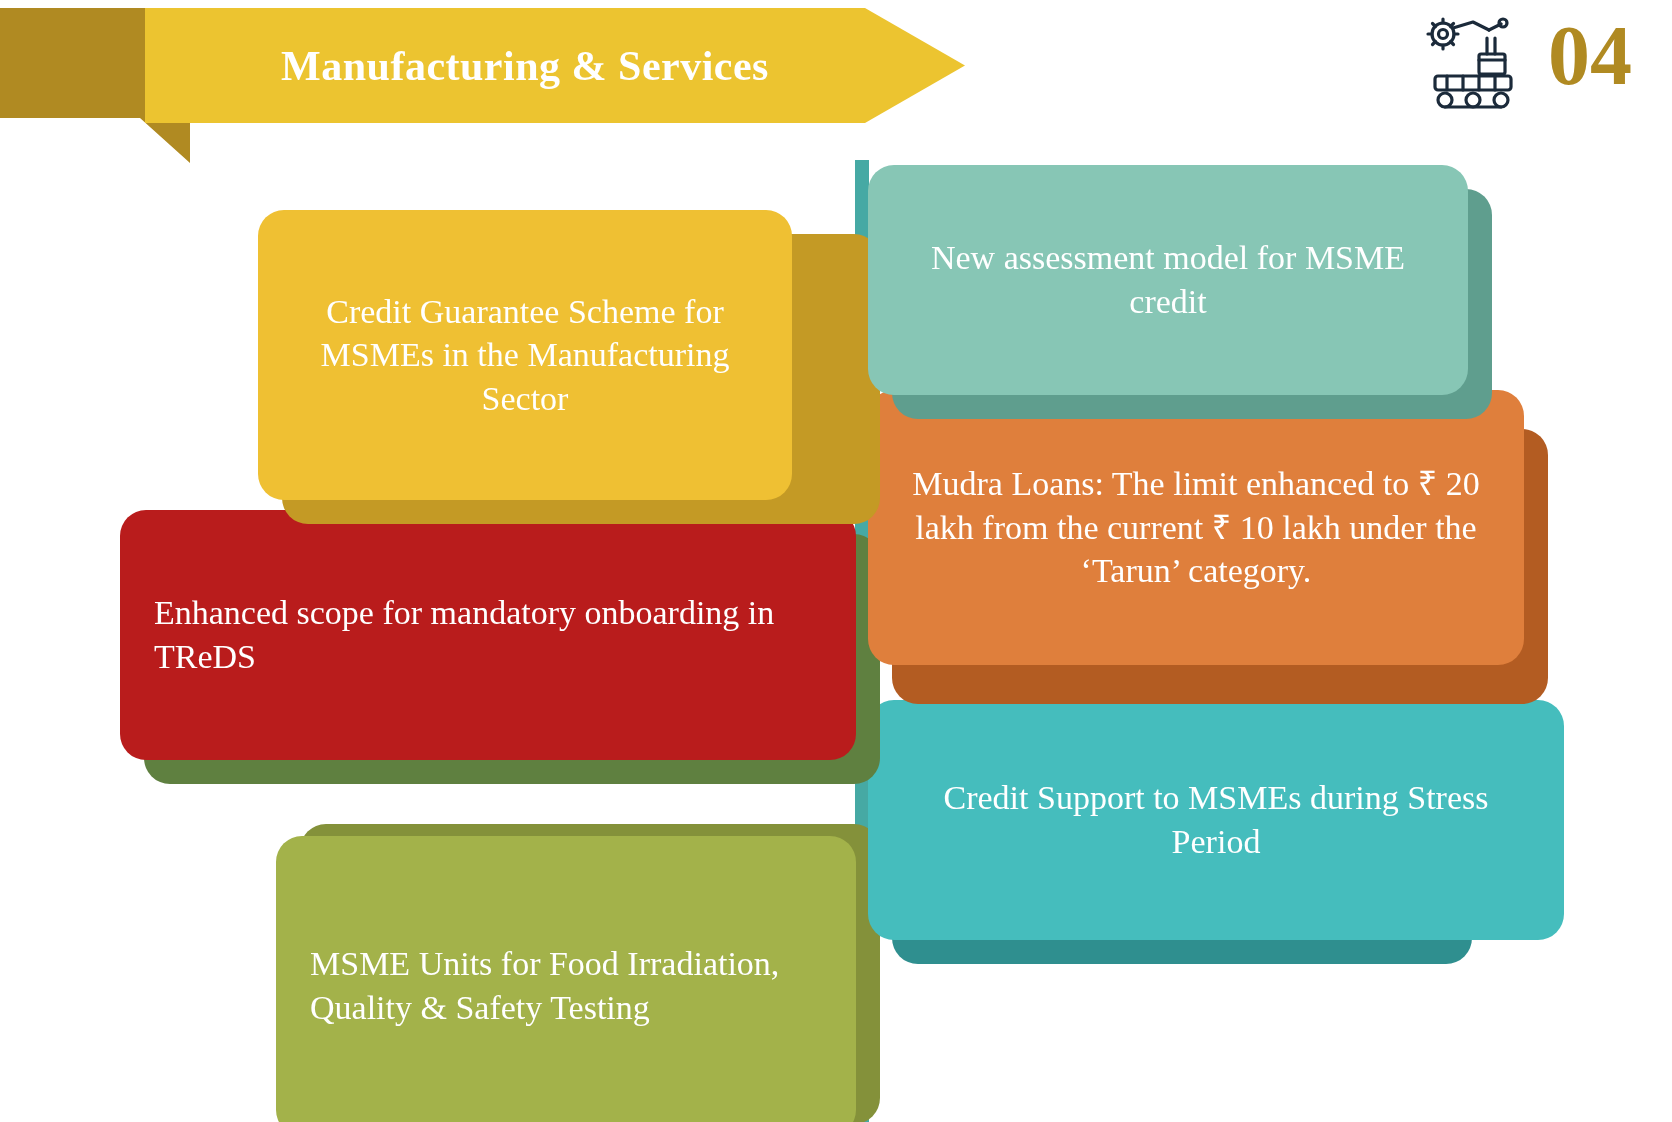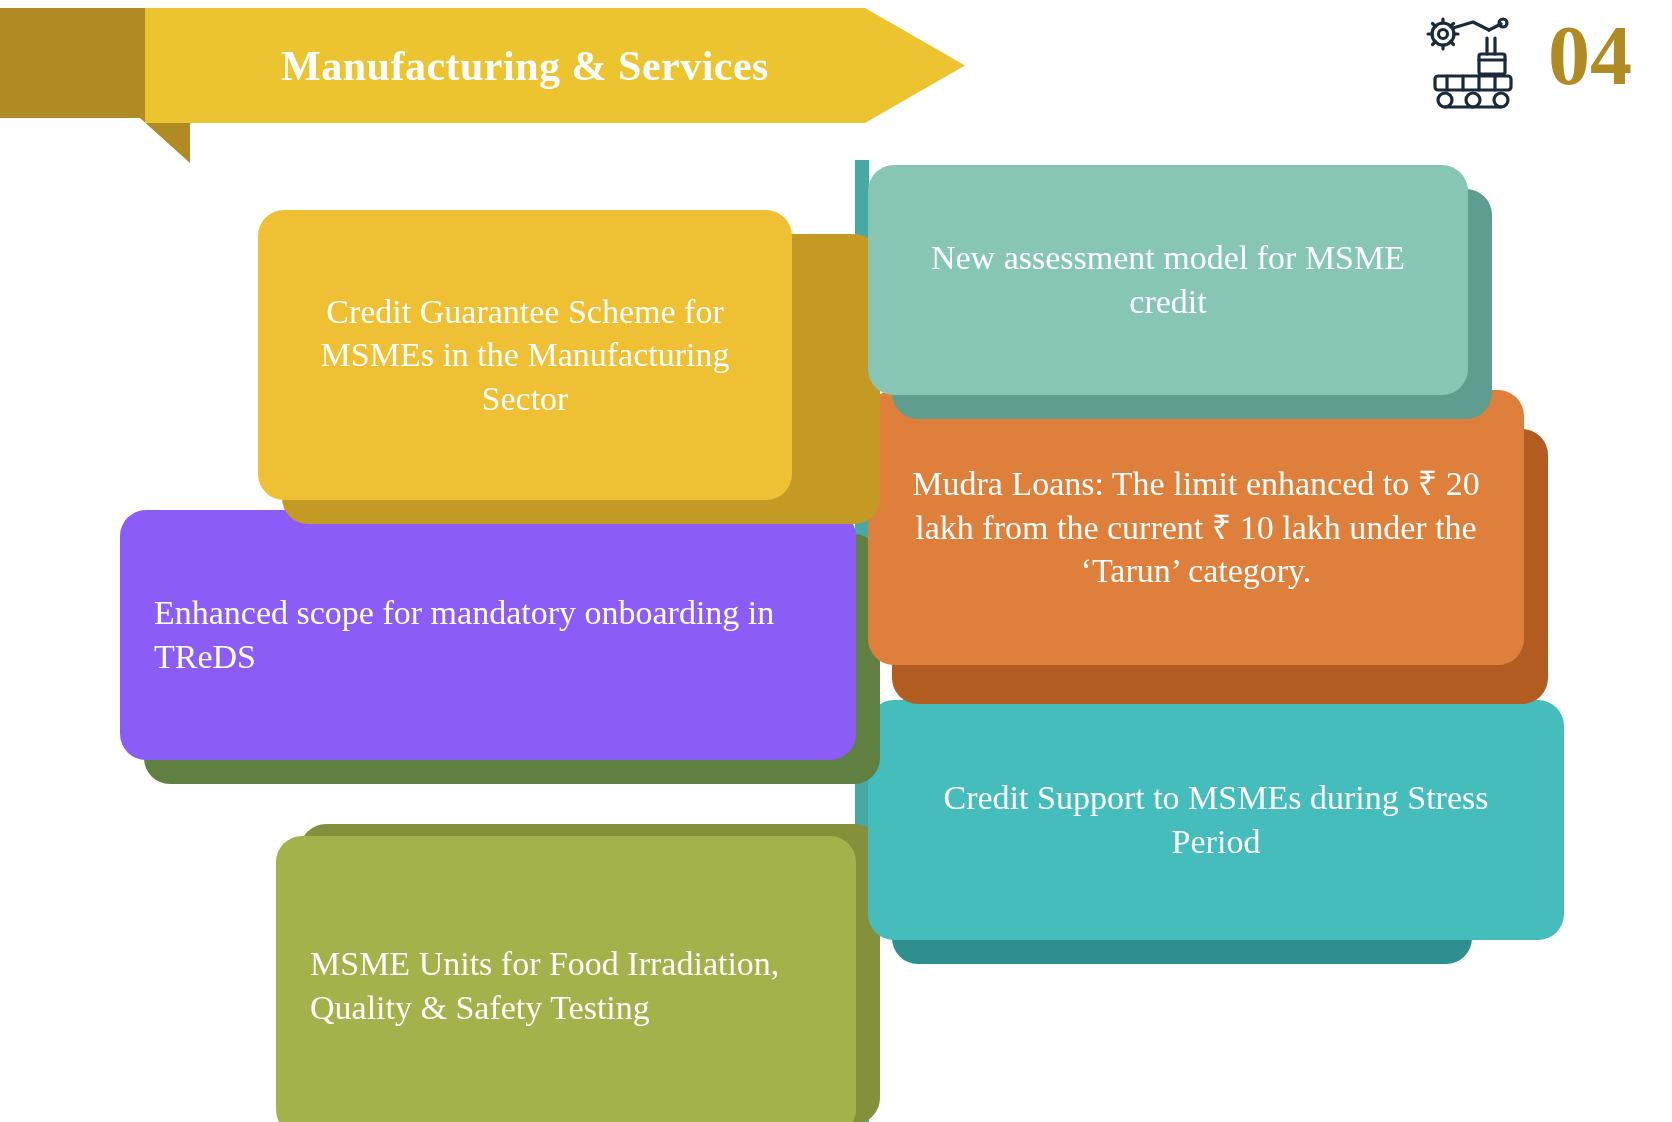--- a/index.html
+++ b/index.html
@@ -121,21 +121,21 @@
     height: 290px;
     background: #c49a25;
     z-index: 5;
   }
 
   #card-treds {
     left: 120px;
     top: 510px;
     width: 736px;
     height: 250px;
-    background: #8b5cf6;
+    background: #b91c1c;
     z-index: 4;
     text-align: left;
   }
   #shadow-treds {
     left: 144px;
     top: 534px;
     width: 736px;
     height: 250px;
     background: #5f8040;
     z-index: 3;

